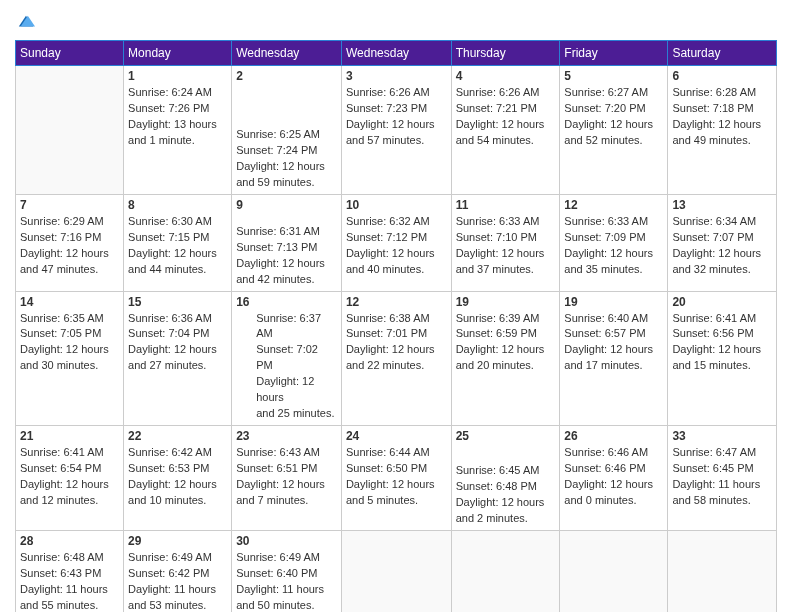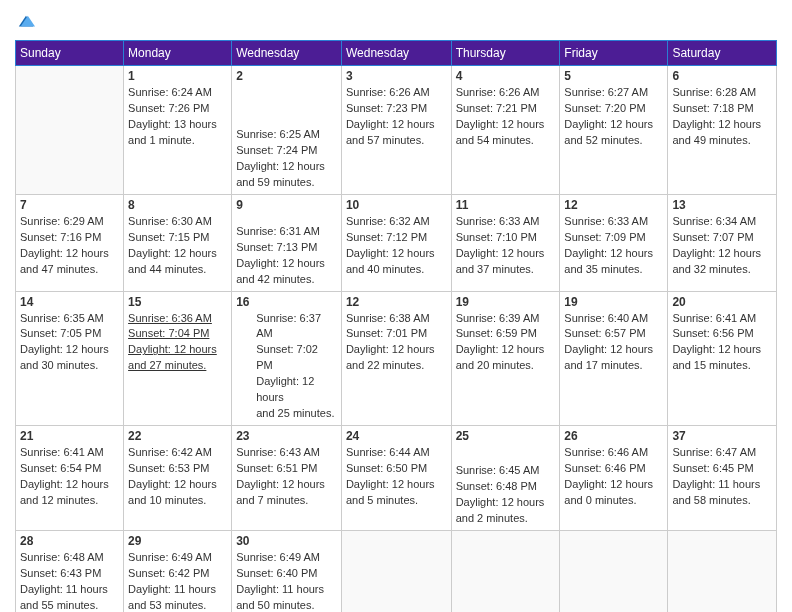--- a/index.html
+++ b/index.html
@@ -234,21 +234,21 @@
         <tr>
           <td>
             <div class="day-num">14</div>
             <div class="day-info" style="white-space: pre-line;">Sunrise: 6:35 AM
 Sunset: 7:05 PM
 Daylight: 12 hours
 and 30 minutes.</div>
           </td>
           <td>
             <div class="day-num">15</div>
-            <div class="day-info" style="white-space: pre-line; text-decoration: underline;">Sunrise: 6:36 AM
+            <div class="day-info" style="white-space: pre-line;">Sunrise: 6:36 AM
 Sunset: 7:04 PM
 Daylight: 12 hours
 and 27 minutes.</div>
           </td>
           <td>
             <div class="day-num">16</div>
             <div class="day-info" style="white-space: pre-line; margin-left: 20px;">Sunrise: 6:37 AM
 Sunset: 7:02 PM
 Daylight: 12 hours
 and 25 minutes.</div>
@@ -319,21 +319,21 @@
 and 2 minutes.</div>
           </td>
           <td>
             <div class="day-num">26</div>
             <div class="day-info" style="white-space: pre-line;">Sunrise: 6:46 AM
 Sunset: 6:46 PM
 Daylight: 12 hours
 and 0 minutes.</div>
           </td>
           <td>
-            <div class="day-num">37</div>
+            <div class="day-num">33</div>
             <div class="day-info" style="white-space: pre-line;">Sunrise: 6:47 AM
 Sunset: 6:45 PM
 Daylight: 11 hours
 and 58 minutes.</div>
           </td>
         </tr>
         <tr class="last-row">
           <td>
             <div class="day-num">28</div>
             <div class="day-info" style="white-space: pre-line;">Sunrise: 6:48 AM

